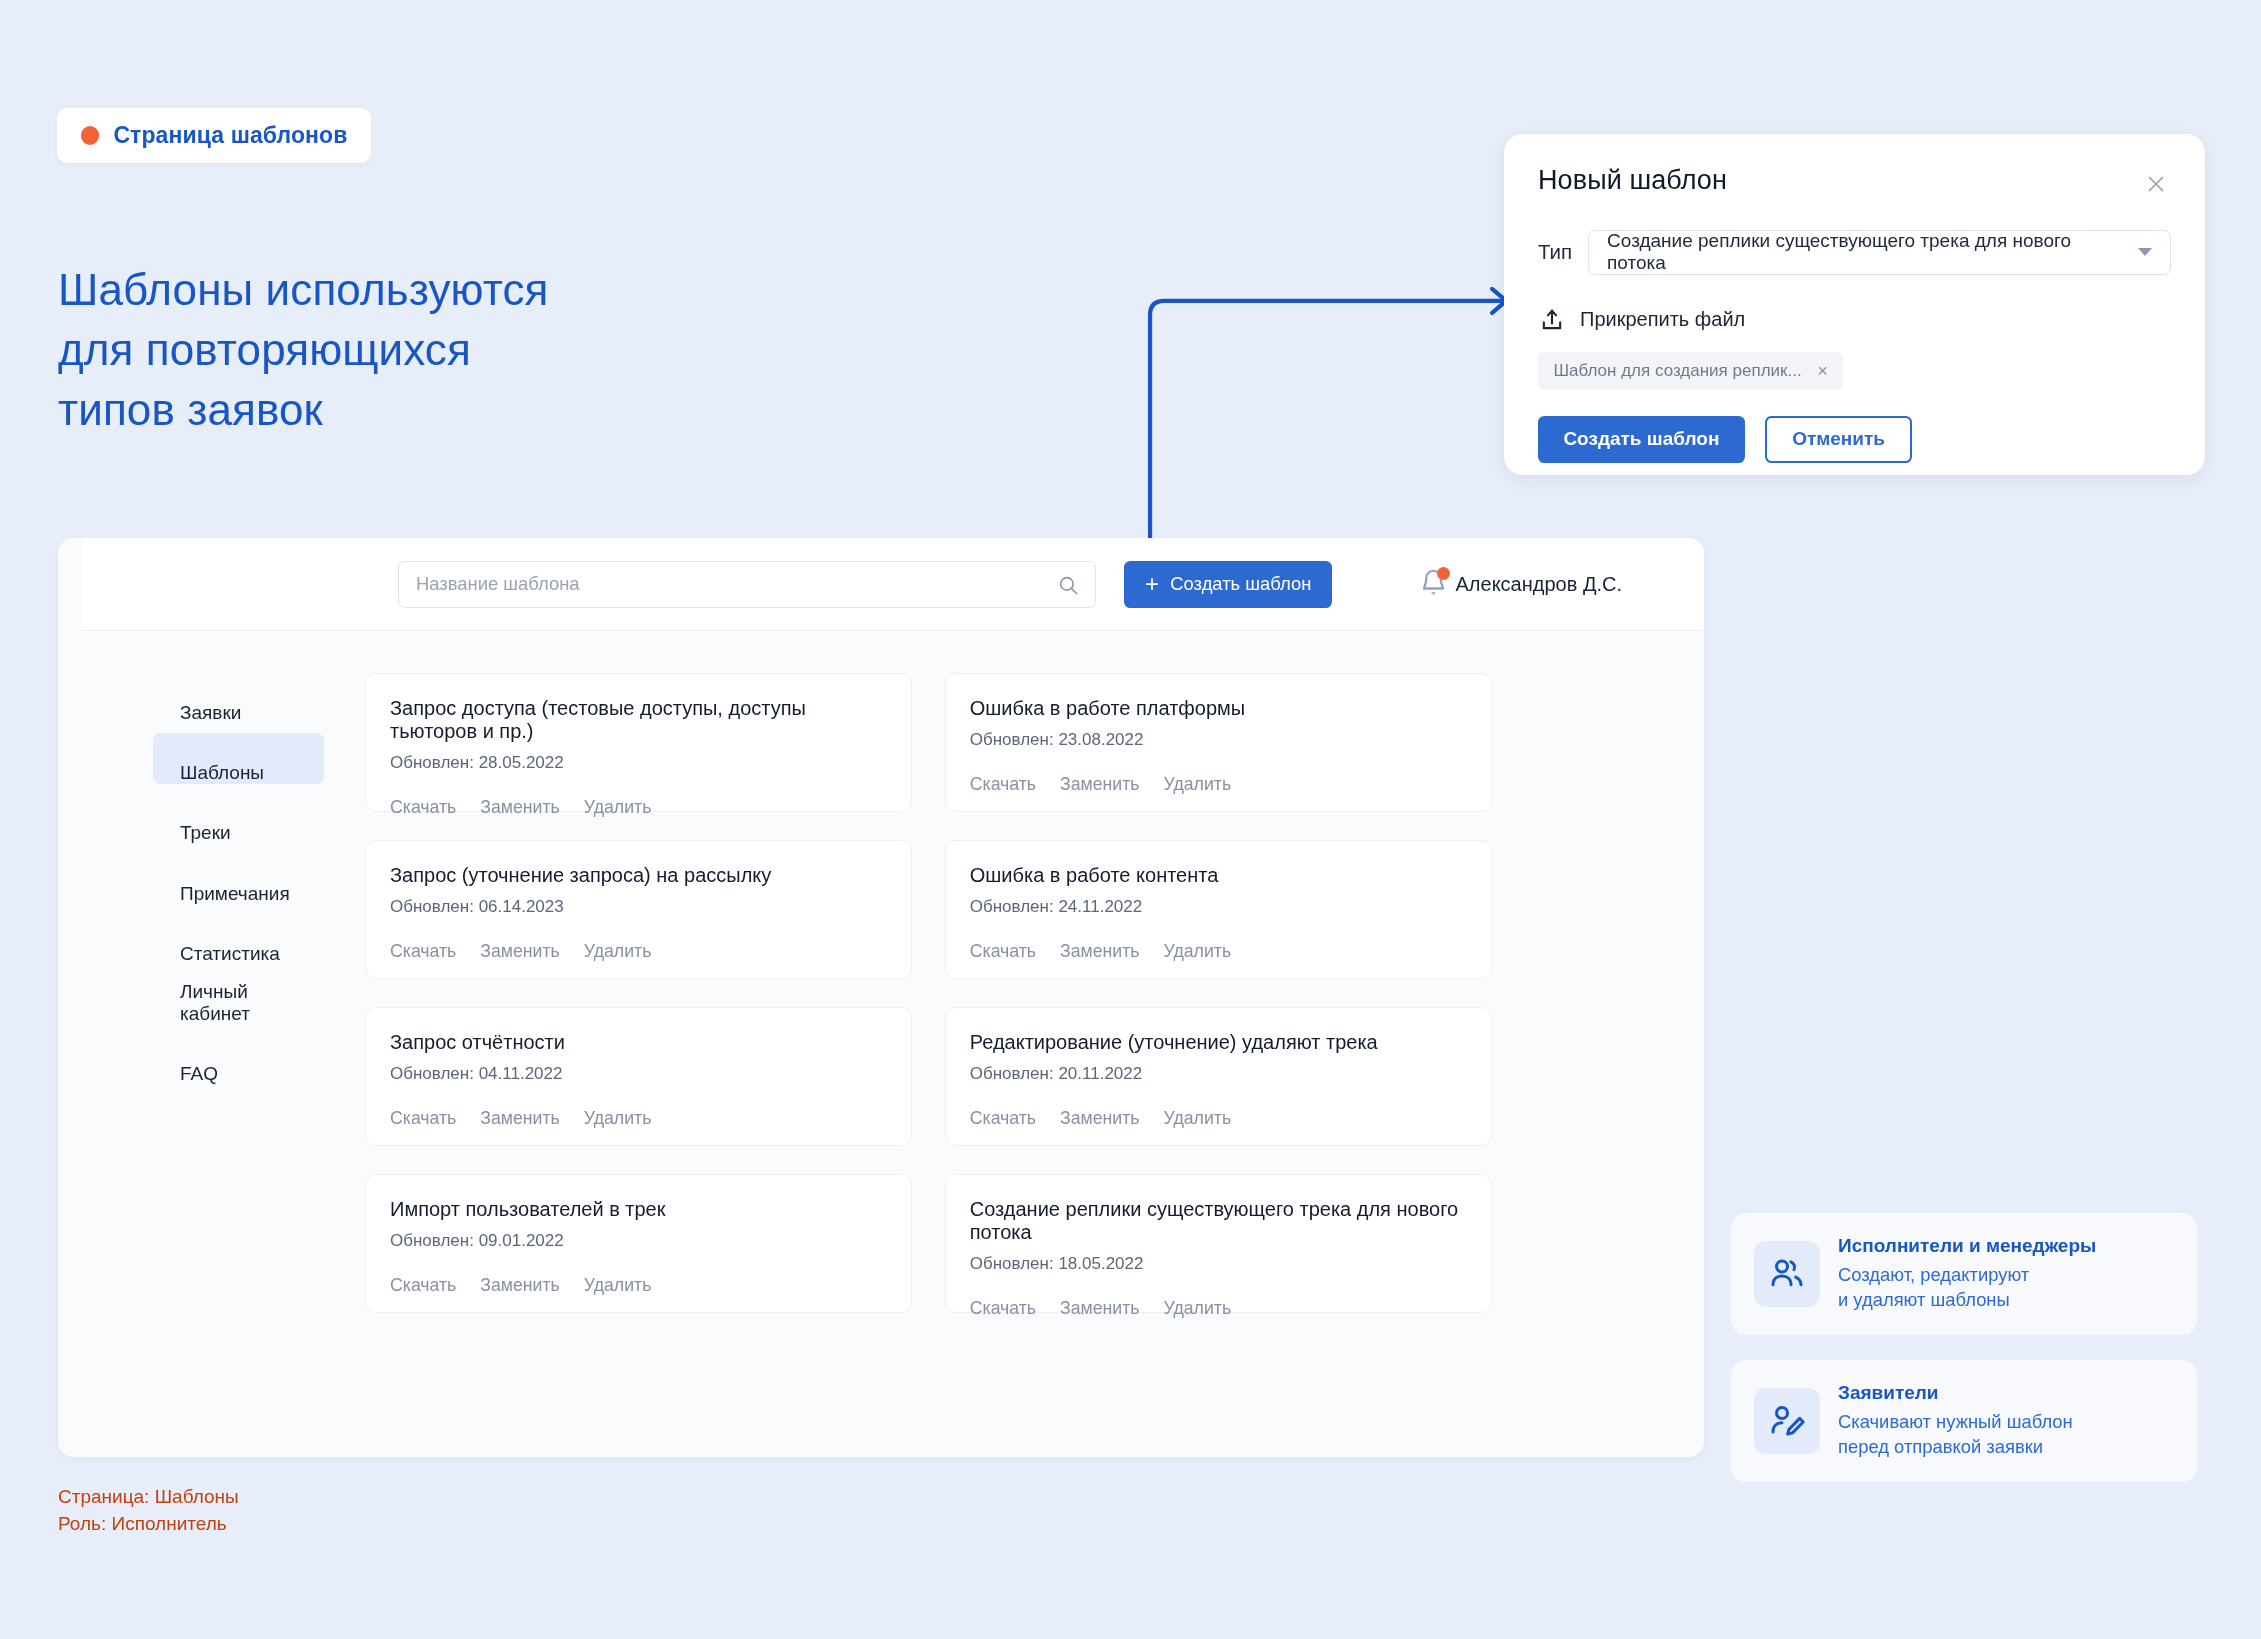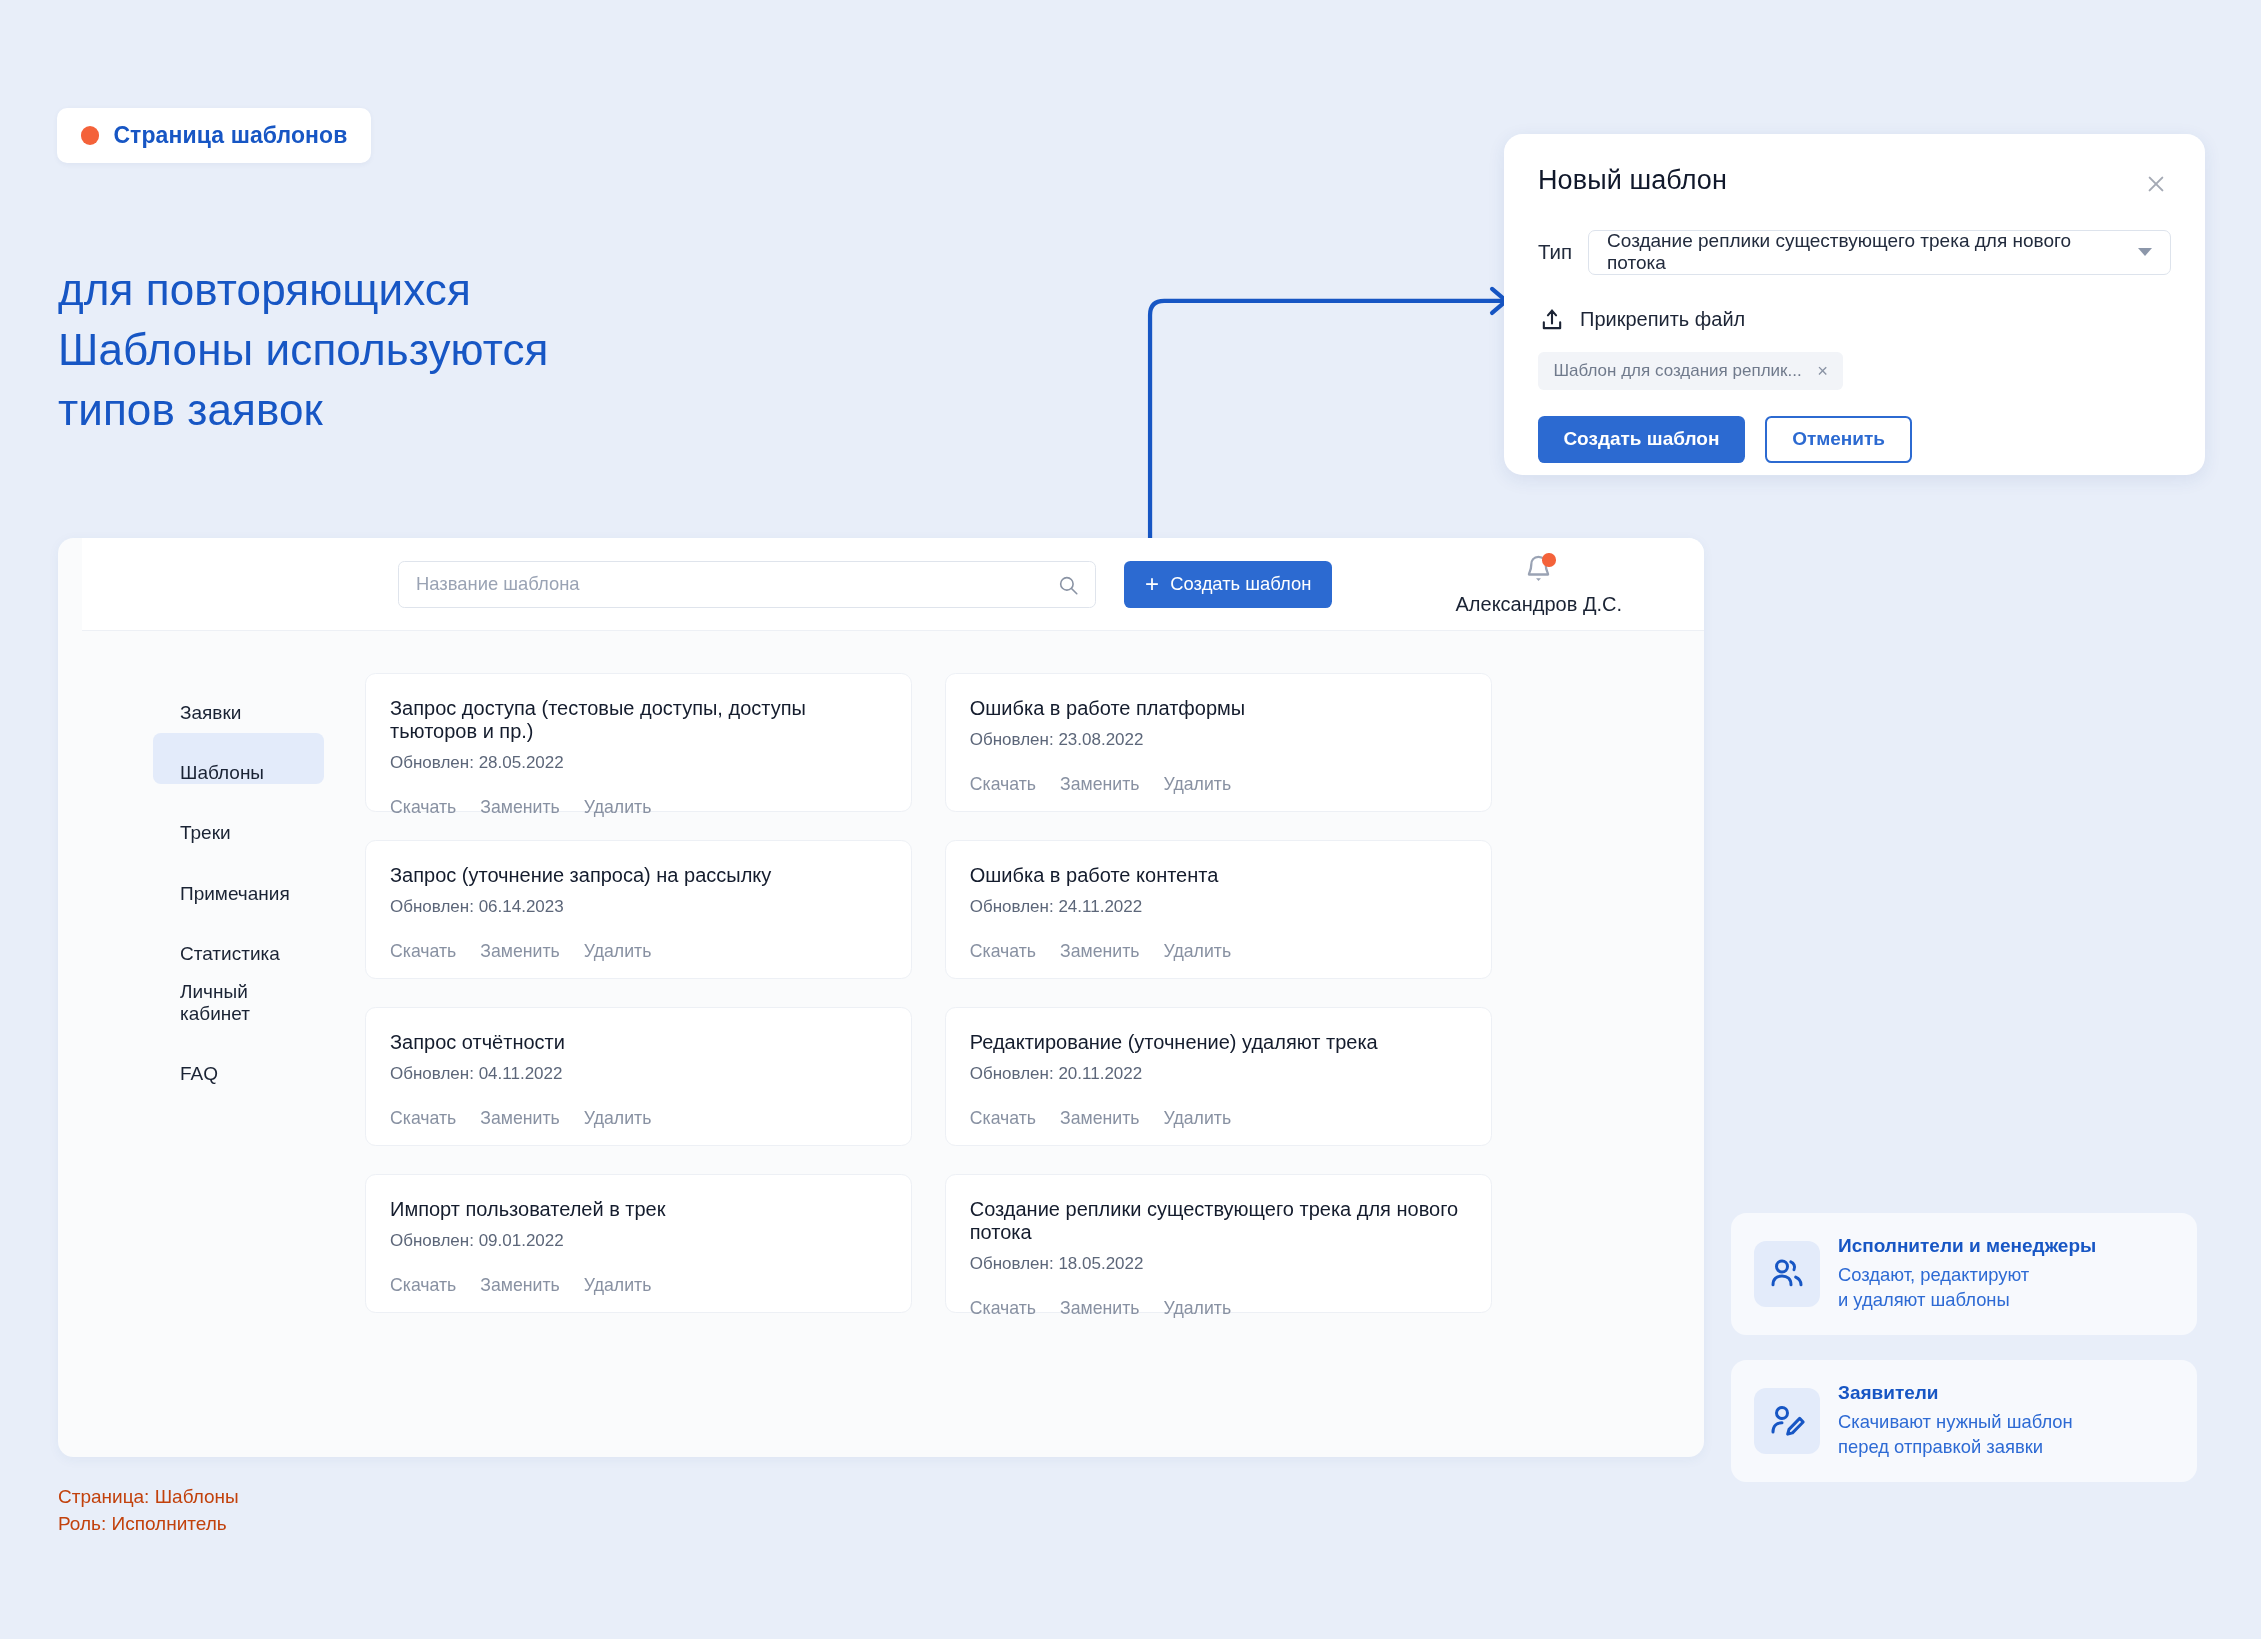--- a/index.html
+++ b/index.html
@@ -106,21 +106,21 @@
     display: flex; align-items: center; padding: 0 17px;
   }
   .search-box .ph { font-size: 18.4px; color: #9AA3B4; }
   .search-box .sicon { position: absolute; right: 15.5px; top: 12px; }
   .btn-create {
     margin-left: 28px; background: #2C6AD1; color: #fff; border: none; border-radius: 6.4px;
     height: 47px; padding: 0 21px; font-size: 18.4px; font-family: inherit; cursor: pointer;
     display: flex; align-items: center; gap: 11.3px; font-weight: normal;
   }
   .btn-create .plus { font-size: 24px; line-height: 1; font-weight: 300; }
-  .user-area { margin-left: auto; display: flex; align-items: center; gap: 4px; padding-right: 38px; flex-direction: column; }
+  .user-area { margin-left: auto; display: flex; align-items: center; gap: 4px; padding-right: 38px; }
   .bell-wrap { position: relative; width: 37px; height: 37px; }
   .bell-badge { position: absolute; right: 1.4px; top: 1.4px; width: 13.4px; height: 13.4px;
                 border-radius: 50%; background: #F4623A; }
   .user-name { font-size: 20px; color: #1A2334; }
 
   .panel-body { display: flex; padding: 42px 0 0 0; }
   .sidebar { width: 283px; flex: 0 0 auto; padding-left: 71px; }
   .nav-item {
     height: 51px; display: flex; align-items: flex-end; padding: 0 27px;
     font-size: 19px; color: #1A2334; border-radius: 7.8px; cursor: pointer;
@@ -166,22 +166,22 @@
 <body>
 
 <div class="stage">
 
   <div class="page-badge">
     <div class="dot"></div>
     <div class="txt">Страница шаблонов</div>
   </div>
 
   <div class="headline">
+    <span>Шаблоны используются</span>
     <span>для повторяющихся</span>
-    <span>Шаблоны используются</span>
     <span>типов заявок</span>
   </div>
 
   <svg class="connector" viewBox="0 0 600 420">
     <path d="M68 415 L68 65 Q68 45 88 45 L565 45" fill="none" stroke="#1756C4" stroke-width="6" stroke-linecap="round"></path>
     <path d="M552 28 L572 45 L552 62" fill="none" stroke="#1756C4" stroke-width="6" stroke-linecap="round" stroke-linejoin="round"></path>
     <circle cx="68" cy="414" r="16" fill="#A9C2EC"></circle>
     <circle cx="68" cy="414" r="9" fill="#1756C4"></circle>
   </svg>
 

